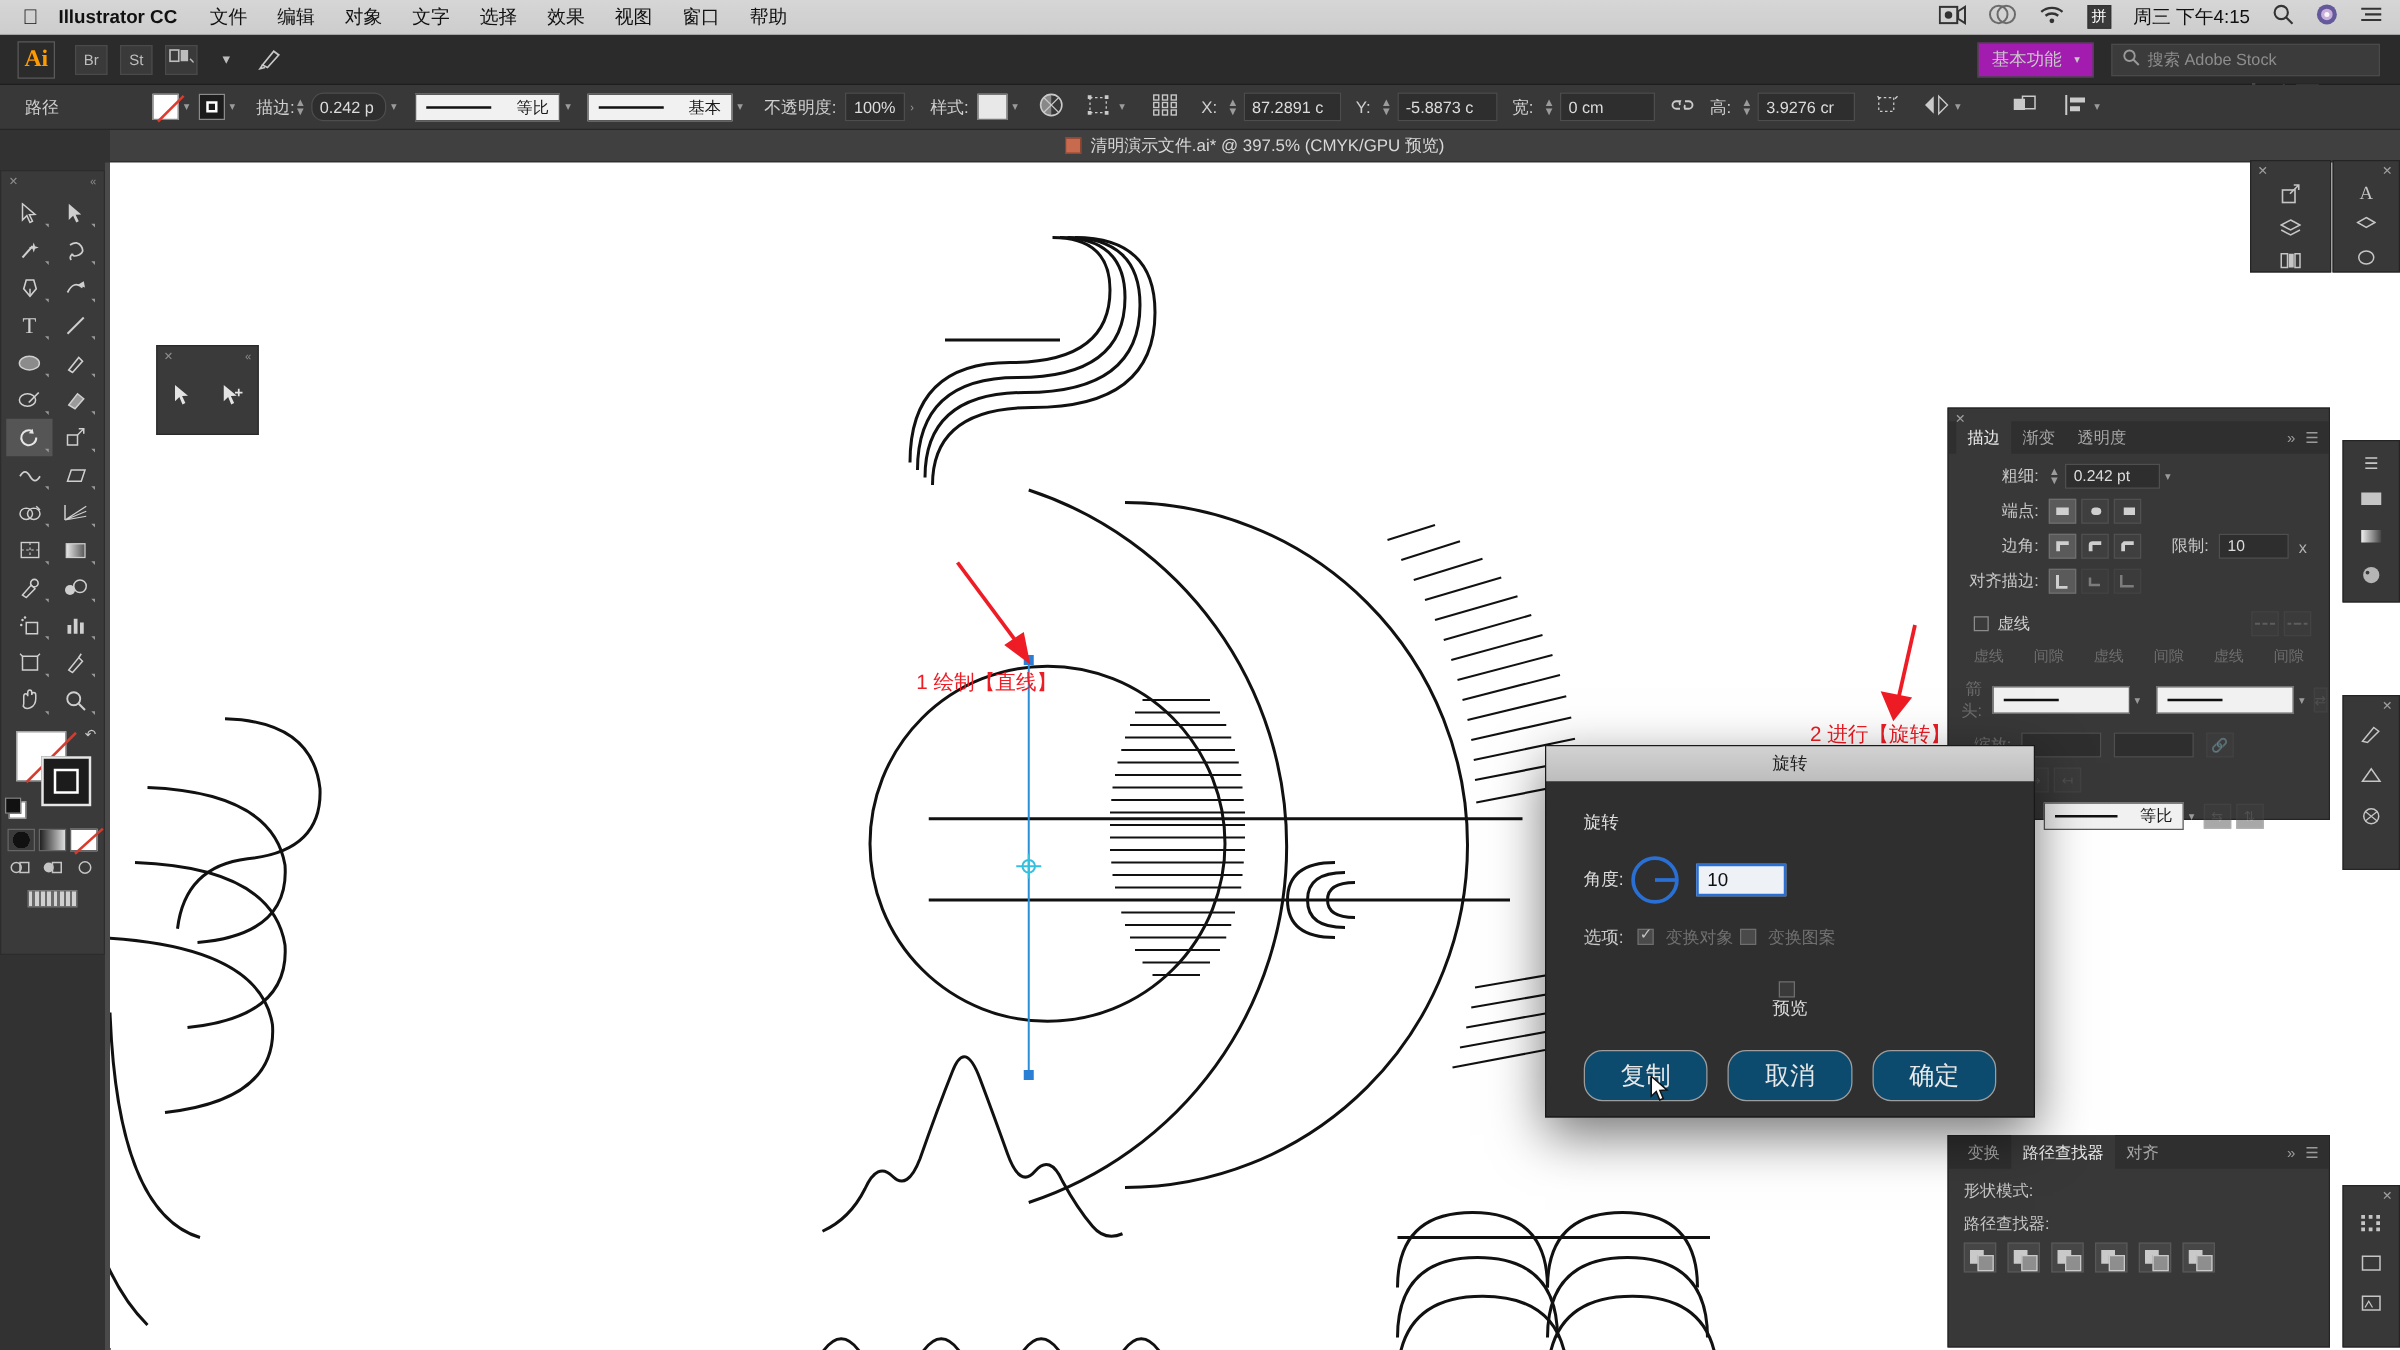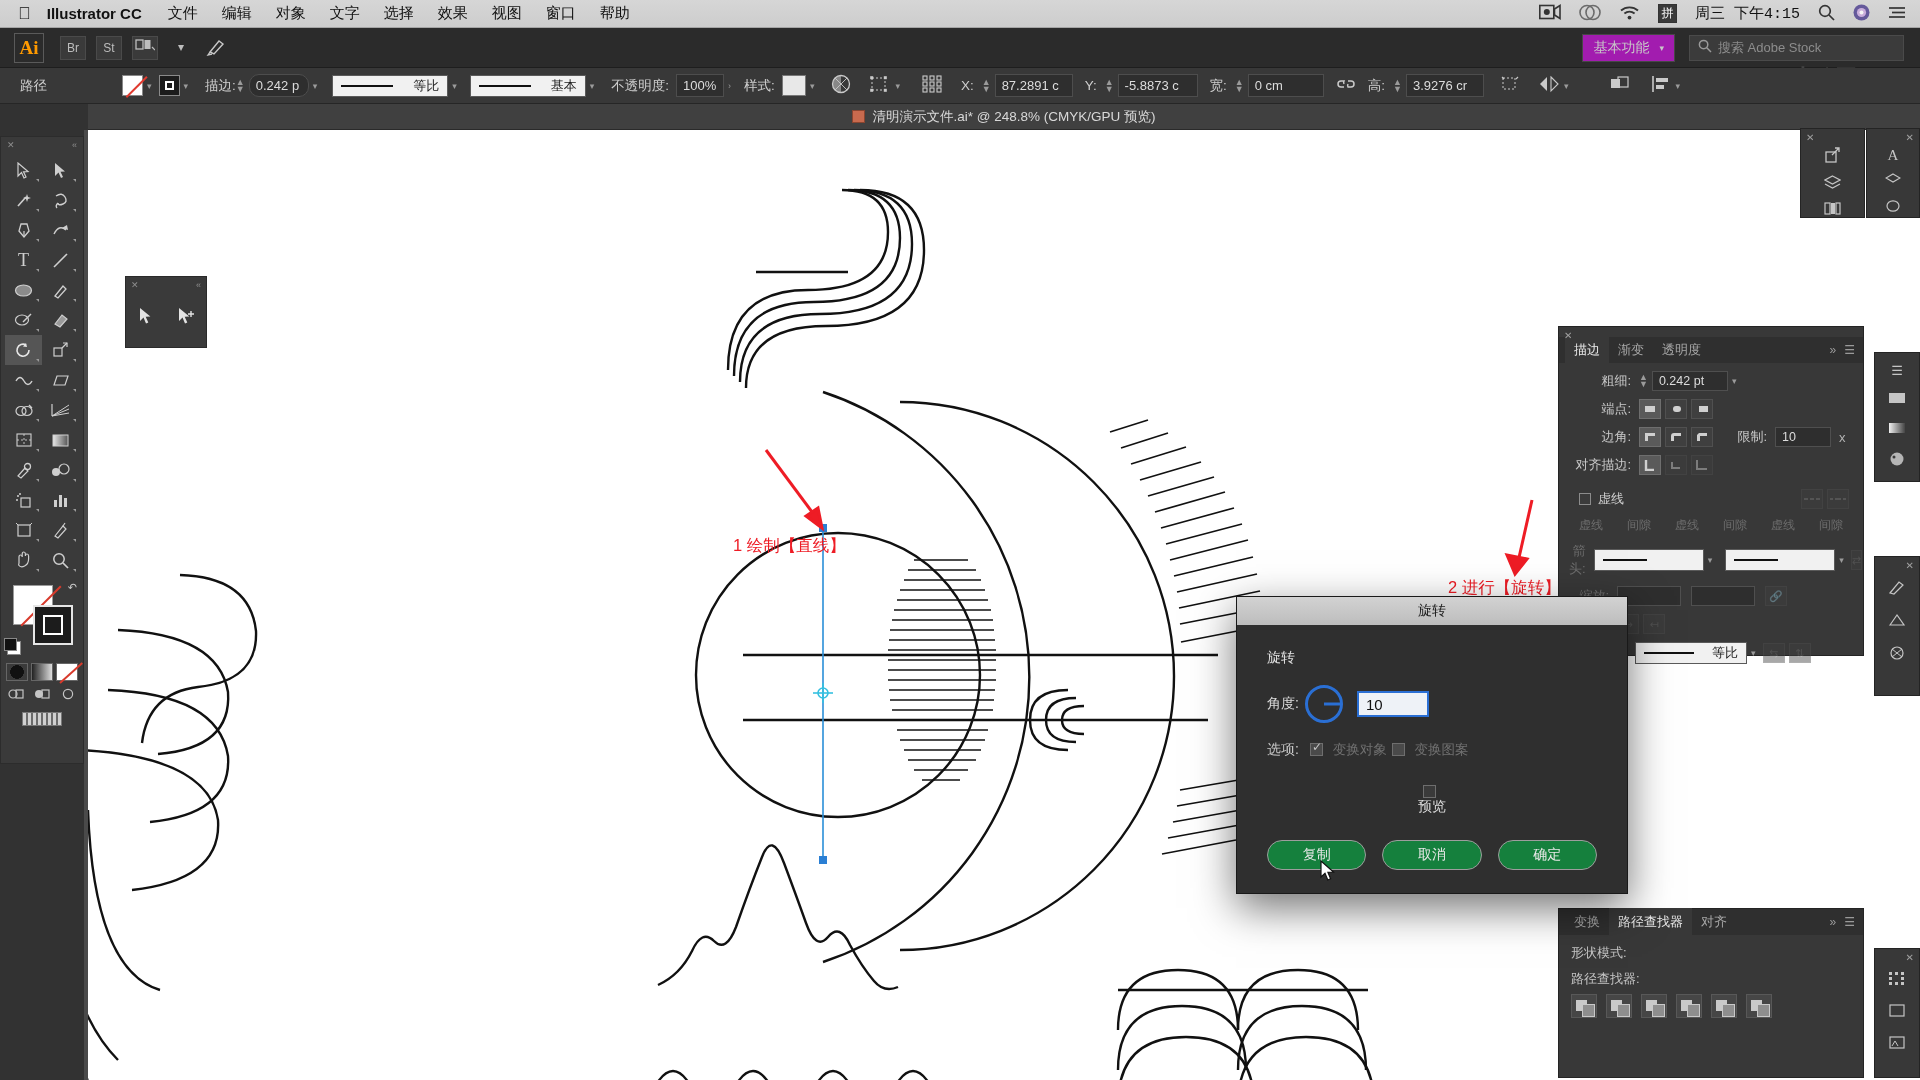--- a/index.html
+++ b/index.html
@@ -21,21 +21,21 @@
   .macbar .apple { margin:0 16px 0 18px; font-size:17px; line-height:1; }
   .macbar .appname { font-weight:bold; margin-right:26px; font-size:15px; }
   .macbar .mitem { margin-right:24px; font-size:15px; }
   .macbar .right { margin-left:auto; display:flex; align-items:center; padding-right:14px; }
   .macbar .right > * { margin-left:18px; }
   .mb-ico { display:inline-block; opacity:.82; }
   .ime-box {
     display:inline-block; border:1.5px solid #333; width:19px;height:19px;
     font-size:12px; text-align:center; line-height:17px; background:#3a3a3a; color:#fff;
   }
-  .clock { font-size:15px;font-family:Liberation Mono, monospace; }
+  .clock { font-size:15px; }
 
   
   .ai-shell { position:absolute; top:28px; left:0; width:1920px; height:1052px; background:#323232; }
 
   
   .appbar {
     position:absolute; top:0; left:0; width:1920px; height:40px;
     background:#2b2b2b; border-bottom:1px solid #1e1e1e;
     display:flex; align-items:center;
   }
@@ -205,22 +205,22 @@
     width:72px;height:26px;background:#eef2f7;border:2px solid #2a6fd4;color:#101010;
     font-size:15px;padding:0 7px;display:flex;align-items:center;
   }
   .opt-chk{width:13px;height:13px;border:1px solid #6e6e6e;background:#4a4a4a;display:inline-block;margin-right:6px;vertical-align:-2px;position:relative;}
   .opt-chk.on::after{content:"✓";position:absolute;left:1px;top:-4px;font-size:12px;color:#c6c6c6;}
   .dlg-opts{display:flex;align-items:center;gap:5px;color:#707070;font-size:13.5px;}
   .dlg-prev{margin:6px 0 0 0;color:#dcdcdc;font-size:14px;display:flex;align-items:center;flex-direction:column;}
   .dlg-prev .opt-chk{background:#3a3a3a;}
   .dlg-btns{display:flex;gap:16px;justify-content:center;margin-top:24px;}
   .dbtn{
-    width:112px;height:30px;border:1px solid #9d9d9d;border-radius:15px;
-    background:#15803d;color:#e8e8e8;font-size:14px;
+    width:112px;height:41px;border:1px solid #9d9d9d;border-radius:15px;
+    background:#0c4a6e;color:#e8e8e8;font-size:20px;
     display:flex;align-items:center;justify-content:center;
   }
   .cursor{position:absolute;left:1320px;top:832px;width:0;height:0;}
   .cursor svg{display:block;}
 
   .watermark{
     position:absolute;right:18px;top:32px;color:rgba(255,255,255,.17);
     font-size:36px;letter-spacing:3px;font-family:"DejaVu Sans",sans-serif;
   }
 </style>
@@ -428,21 +428,21 @@
             <line x1="2" y1="1" x2="2" y2="17" stroke="#cacaca" stroke-width="1.6"></line>
             <rect x="5" y="3" width="12" height="4" fill="#cacaca"></rect>
             <rect x="5" y="10" width="8" height="4" fill="#cacaca"></rect>
           </svg>
       </span>
       <span class="caret">▾</span>
     </div>
 
     <div class="docbar">
       <span class="doc-tabicon"></span>
-      <span>清明演示文件.ai* @ 248.8% (CMYK/GPU 预览)</span>
+      <span>清明演示文件.ai* @ 397.5% (CMYK/GPU 预览)</span>
     </div>
 
     <div class="canvas">
       <svg class="artwork" width="1832" height="950" viewBox="0 0 1832 950">
         <g fill="none" stroke="#111111" stroke-width="2.4">
 
           <path d="M 92 445 q 70 2 76 56 q 2 50 -58 56 q -50 6 -56 56"></path>
           <path d="M 30 500 q 100 4 110 62 q 4 56 -70 62"></path>
           <path d="M 20 560 q 110 4 120 66 q 4 58 -78 66"></path>
           <path d="M -10 620 q 130 6 140 70 q 4 60 -86 70"></path>

